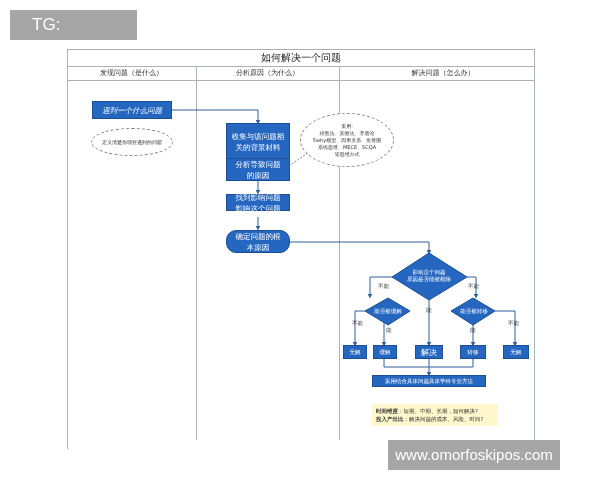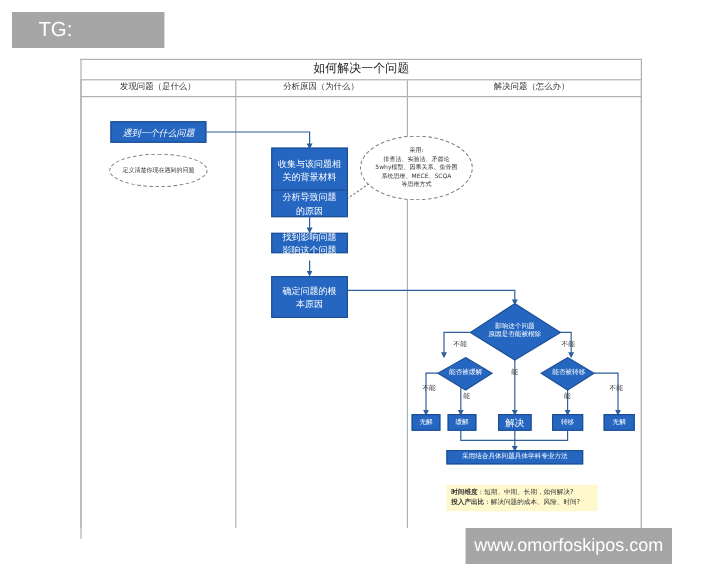--- a/index.html
+++ b/index.html
@@ -80,21 +80,21 @@
       <div>分析导致问题</div>
       <div>的原因</div>
     </div>
 </div>
 <div class="box" style="left:226px;top:194px;width:64px;height:17px;">
   <div>
       <div>找到影响问题</div>
       <div>影响这个问题</div>
     </div>
 </div>
-<div class="box" style="left:226px;top:230px;width:64px;height:35px;">
+<div class="box" style="left:226px;top:230px;width:64px;height:23px;border-radius:10px;">
   <div>
       <div>确定问题的根</div>
       <div>本原因</div>
     </div>
 </div>
 <div class="oval" style="left:300px;top:113px;width:94px;height:54px;">
   <div>
     <div>采用:</div>
     <div>排查法、实验法、矛盾论</div>
     <div>5why模型、因果关系、鱼骨图</div>

